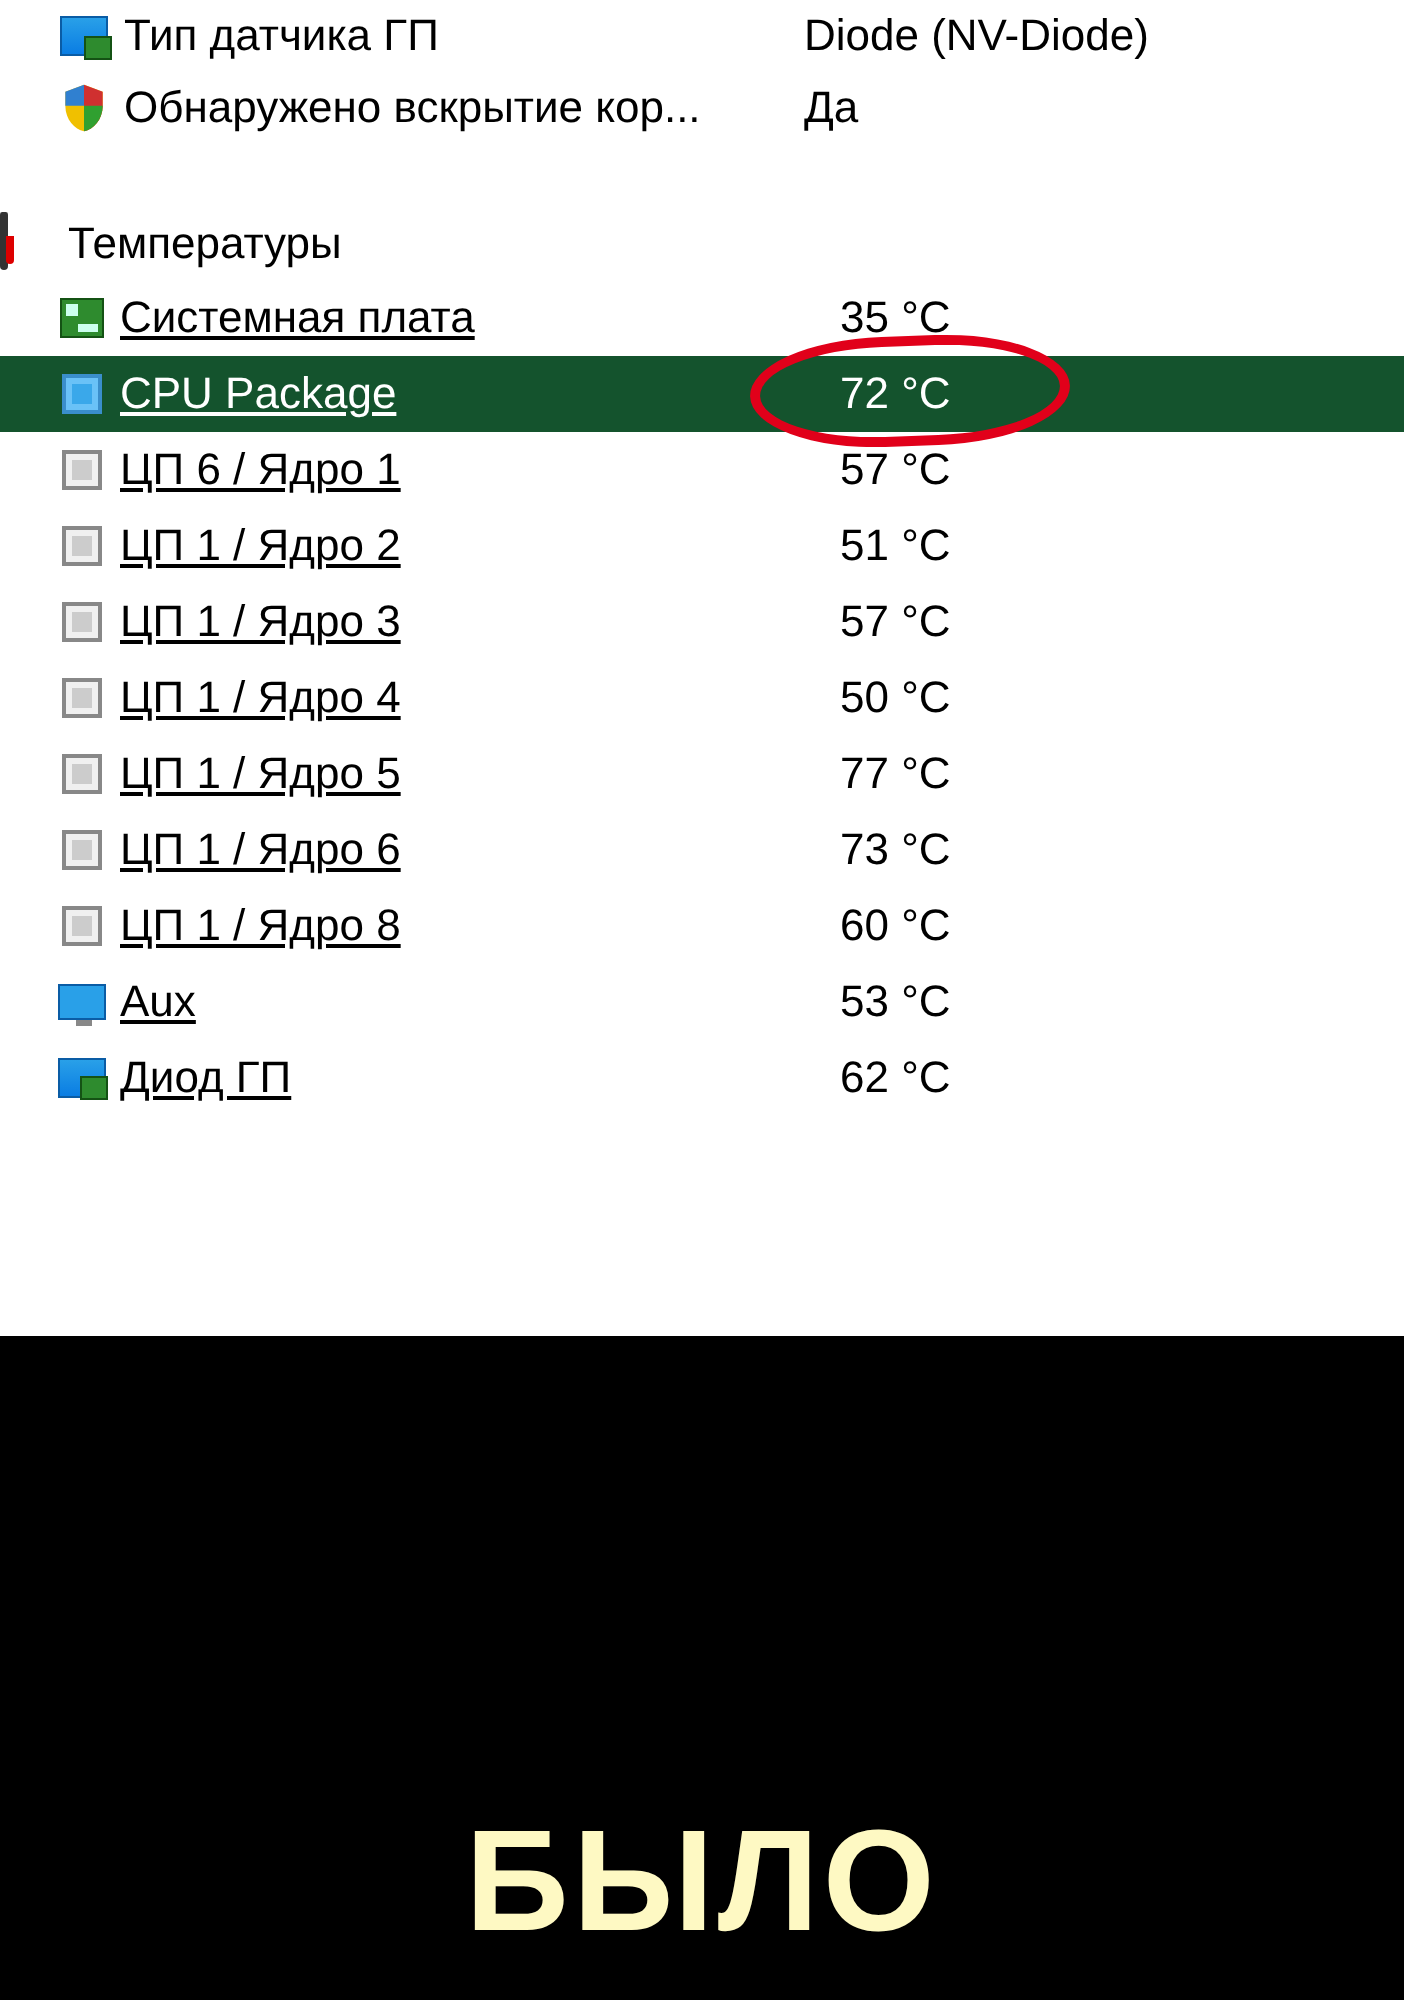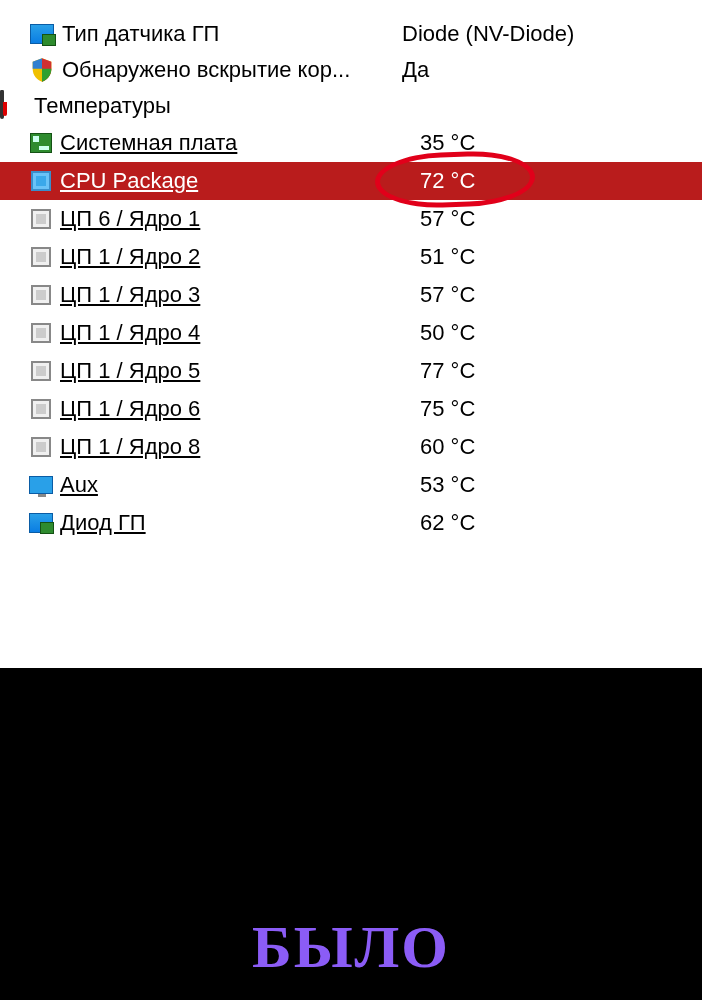--- a/index.html
+++ b/index.html
@@ -6,21 +6,21 @@
   body {
     width: 702px;
     height: 1000px;
     font-family: "Segoe UI", Tahoma, sans-serif;
     font-size: 22px;
     background: #fff;
     overflow: hidden;
   }
   .top-section {
     background: #fff;
-    padding-top: 16px;
+    padding-top: 0;
   }
   .info-row {
     display: flex;
     align-items: center;
     padding: 2px 0 2px 28px;
     height: 36px;
   }
   .info-row .icon {
     width: 28px;
     height: 28px;
@@ -29,33 +29,34 @@
     display: inline-flex;
     align-items: center;
     justify-content: center;
   }
   .info-label { flex: 0 0 340px; white-space: nowrap; overflow: hidden; text-overflow: ellipsis; }
   .info-value { }
   .section-header {
     display: flex;
     align-items: center;
     padding: 2px 0 2px 0;
+    margin-top: 32px;
     height: 36px;
   }
   .section-header .icon { width: 28px; height: 28px; margin-right: 6px; }
   .temp-list { }
   .temp-row {
     display: flex;
     align-items: center;
     padding: 0 0 0 28px;
     height: 38px;
     position: relative;
   }
   .temp-row.selected {
-    background: #b91c1c;
+    background: #14532d;
     color: #fff;
   }
   .temp-row .icon {
     width: 26px;
     height: 26px;
     margin-right: 6px;
     flex-shrink: 0;
     display: inline-flex;
     align-items: center;
     justify-content: center;
@@ -78,25 +79,25 @@
     width: 702px;
     position: absolute;
     top: 668px;
     bottom: 0;
     display: flex;
     align-items: flex-end;
     justify-content: center;
     padding-bottom: 18px;
   }
   .caption {
-    color: #8b5cf6;
-    font-size: 60px;
+    color: #fef9c3;
+    font-size: 72px;
     font-weight: 700;
     letter-spacing: 2px;
-    font-family: Liberation Serif, serif;
+    font-family: Liberation Sans, sans-serif;
   }
   
   .ic-monitor-chip {
     width: 24px; height: 20px; background: linear-gradient(#29a0e8,#0a7de3); border: 1px solid #0a5ca5; position: relative;
   }
   .ic-monitor-chip::after {
     content: ""; position: absolute; right: -3px; bottom: -3px; width: 12px; height: 10px; background: #2e8b2e; border: 1px solid #145214;
   }
   .ic-thermo {
     width: 10px; height: 26px; background: #fff; border: 2px solid #333; border-radius: 6px 6px 10px 10px; position: relative;
@@ -213,21 +214,21 @@
         </span>
       <span class="temp-label">ЦП 1 / Ядро 5</span>
       <span class="temp-value">77 °C</span>
     </div>
 
     <div class="temp-row">
       <span class="icon">
           <span class="ic-chip"></span>
         </span>
       <span class="temp-label">ЦП 1 / Ядро 6</span>
-      <span class="temp-value">75 °C</span>
+      <span class="temp-value">73 °C</span>
     </div>
 
 
     <div class="temp-row">
       <span class="icon">
           <span class="ic-chip"></span>
         </span>
       <span class="temp-label">ЦП 1 / Ядро 8</span>
       <span class="temp-value">60 °C</span>
     </div>

